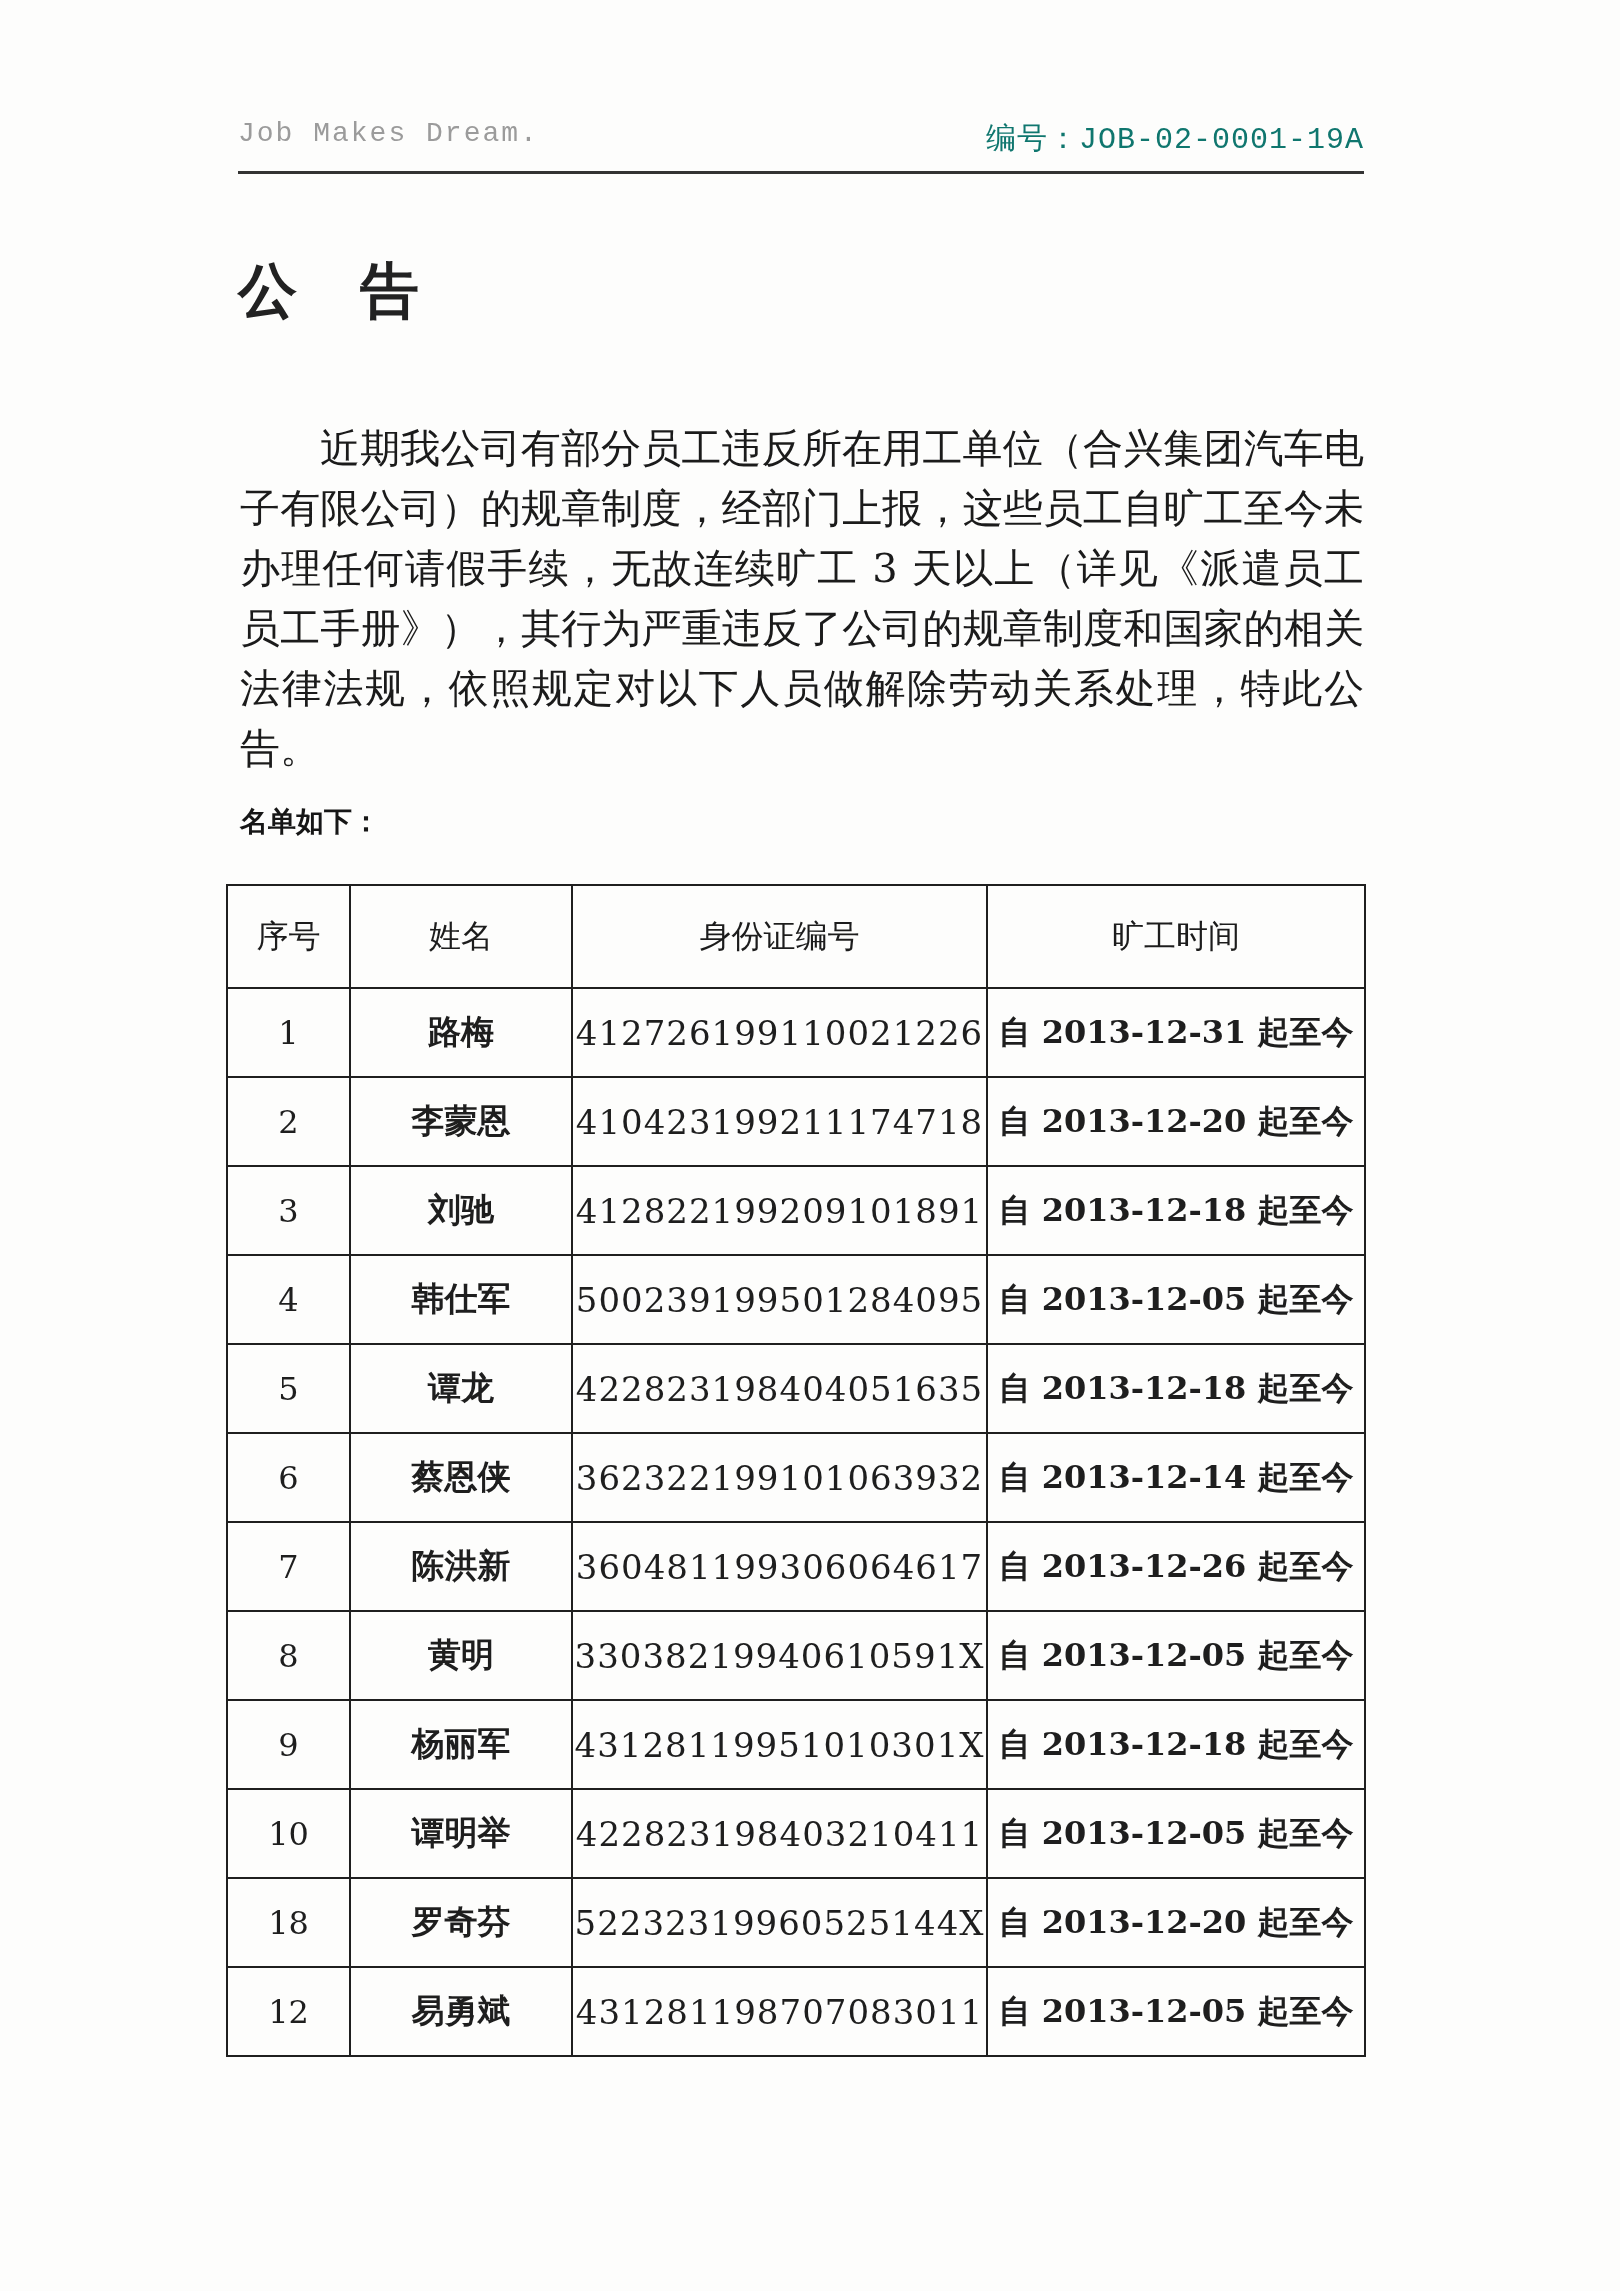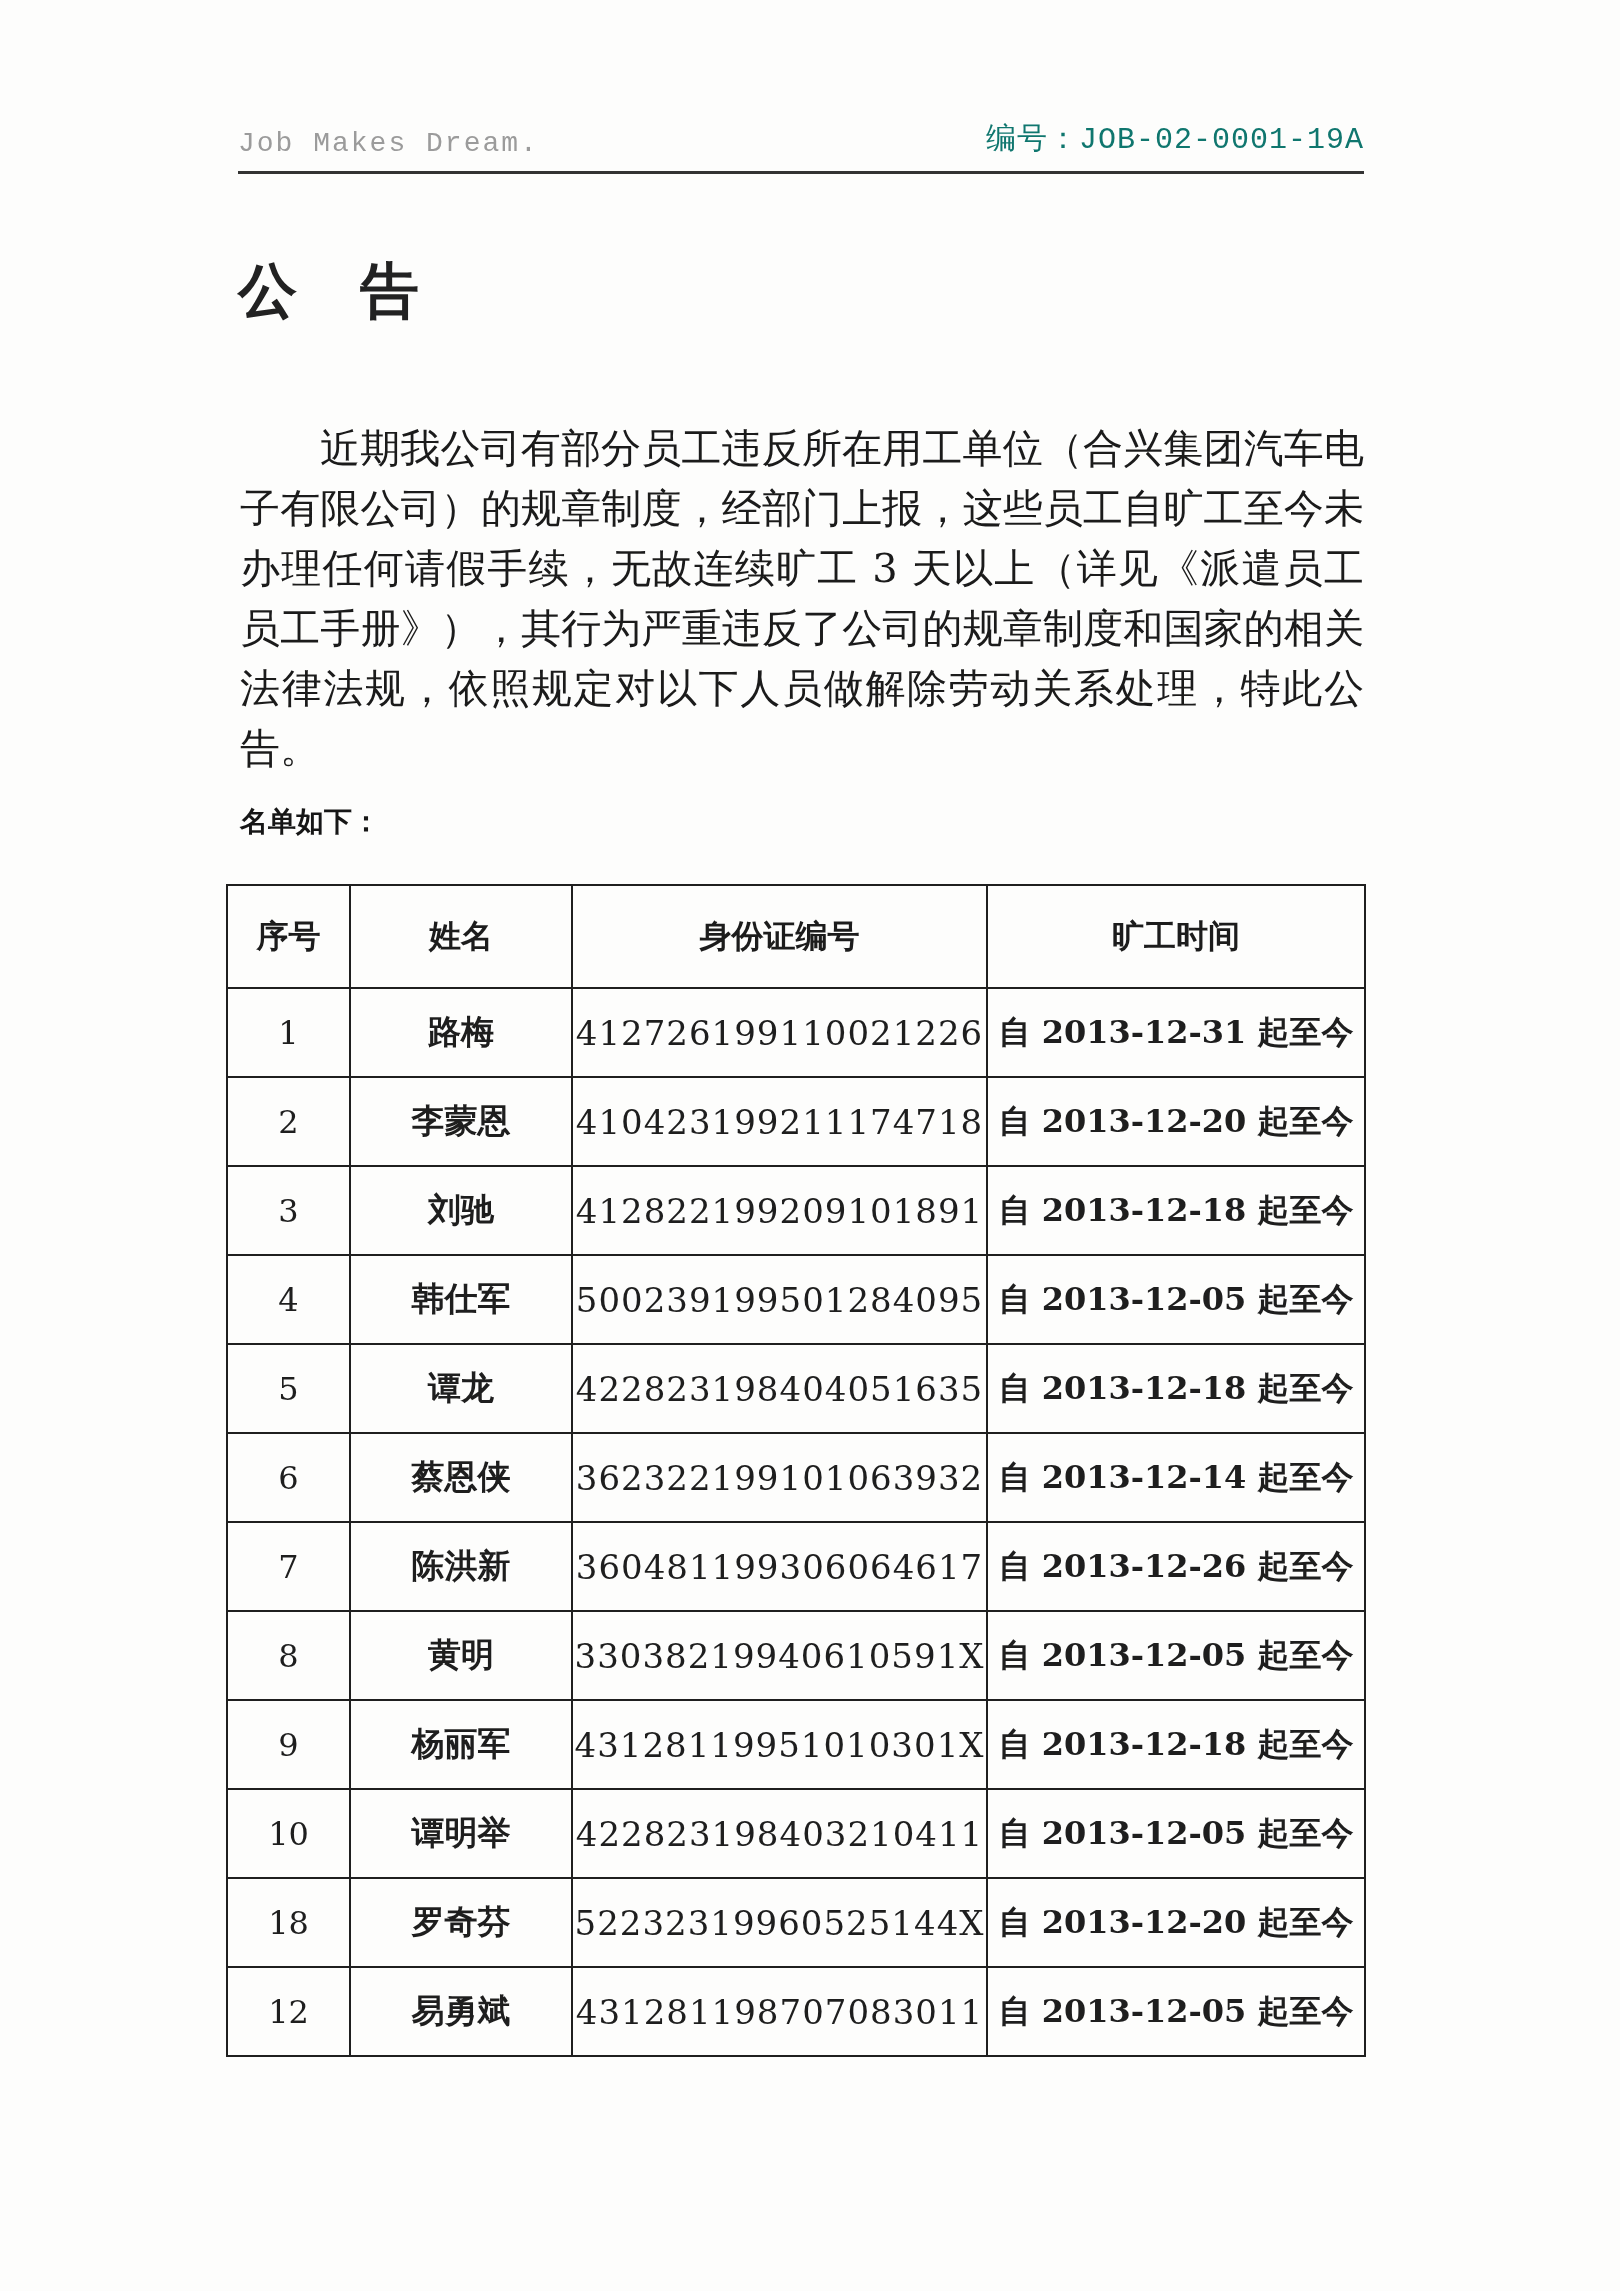--- a/index.html
+++ b/index.html
@@ -11,21 +11,21 @@
     background: #fdfdfc;
     color: #1e1e1e;
     font-family: "DejaVu Serif", serif;
     overflow: hidden;
   }
   
   .doc-header {
     margin: 118px 256px 0 238px;
     display: flex;
     justify-content: space-between;
-    align-items: flex-end;
+    align-items: flex-start;
     border-bottom: 3.9px solid #333;
     padding-bottom: 11.8px;
     font-family: "Liberation Mono", "DejaVu Sans Mono", monospace;
   }
   .slogan {
     color: #9b9b9b;
     font-size: 28px;
     letter-spacing: 2px;
   }
   .doc-no {
@@ -74,21 +74,21 @@
     overflow: hidden;
   }
   table.roster thead tr { height: 103px; }
   table.roster tbody tr { height: 89px; }
   th.col-index, col.c-index { width: 123px; }
   th.col-name,  col.c-name  { width: 222px; }
   th.col-id,    col.c-id    { width: 415px; }
   th.col-date,  col.c-date  { width: 378px; }
   table.roster th {
     font-size: 32px;
-    font-weight: bold;
+    font-weight: normal;
     color: #1c1c1c;
   }
   td.col-index { font-size: 32px; }
   td.col-name  { font-size: 33px; font-weight: bold; }
   td.col-id    { font-size: 34px; letter-spacing: 1px; }
   td.col-date  { font-size: 32px; font-weight: bold; }
 </style>
 </head>
 <body>
 

